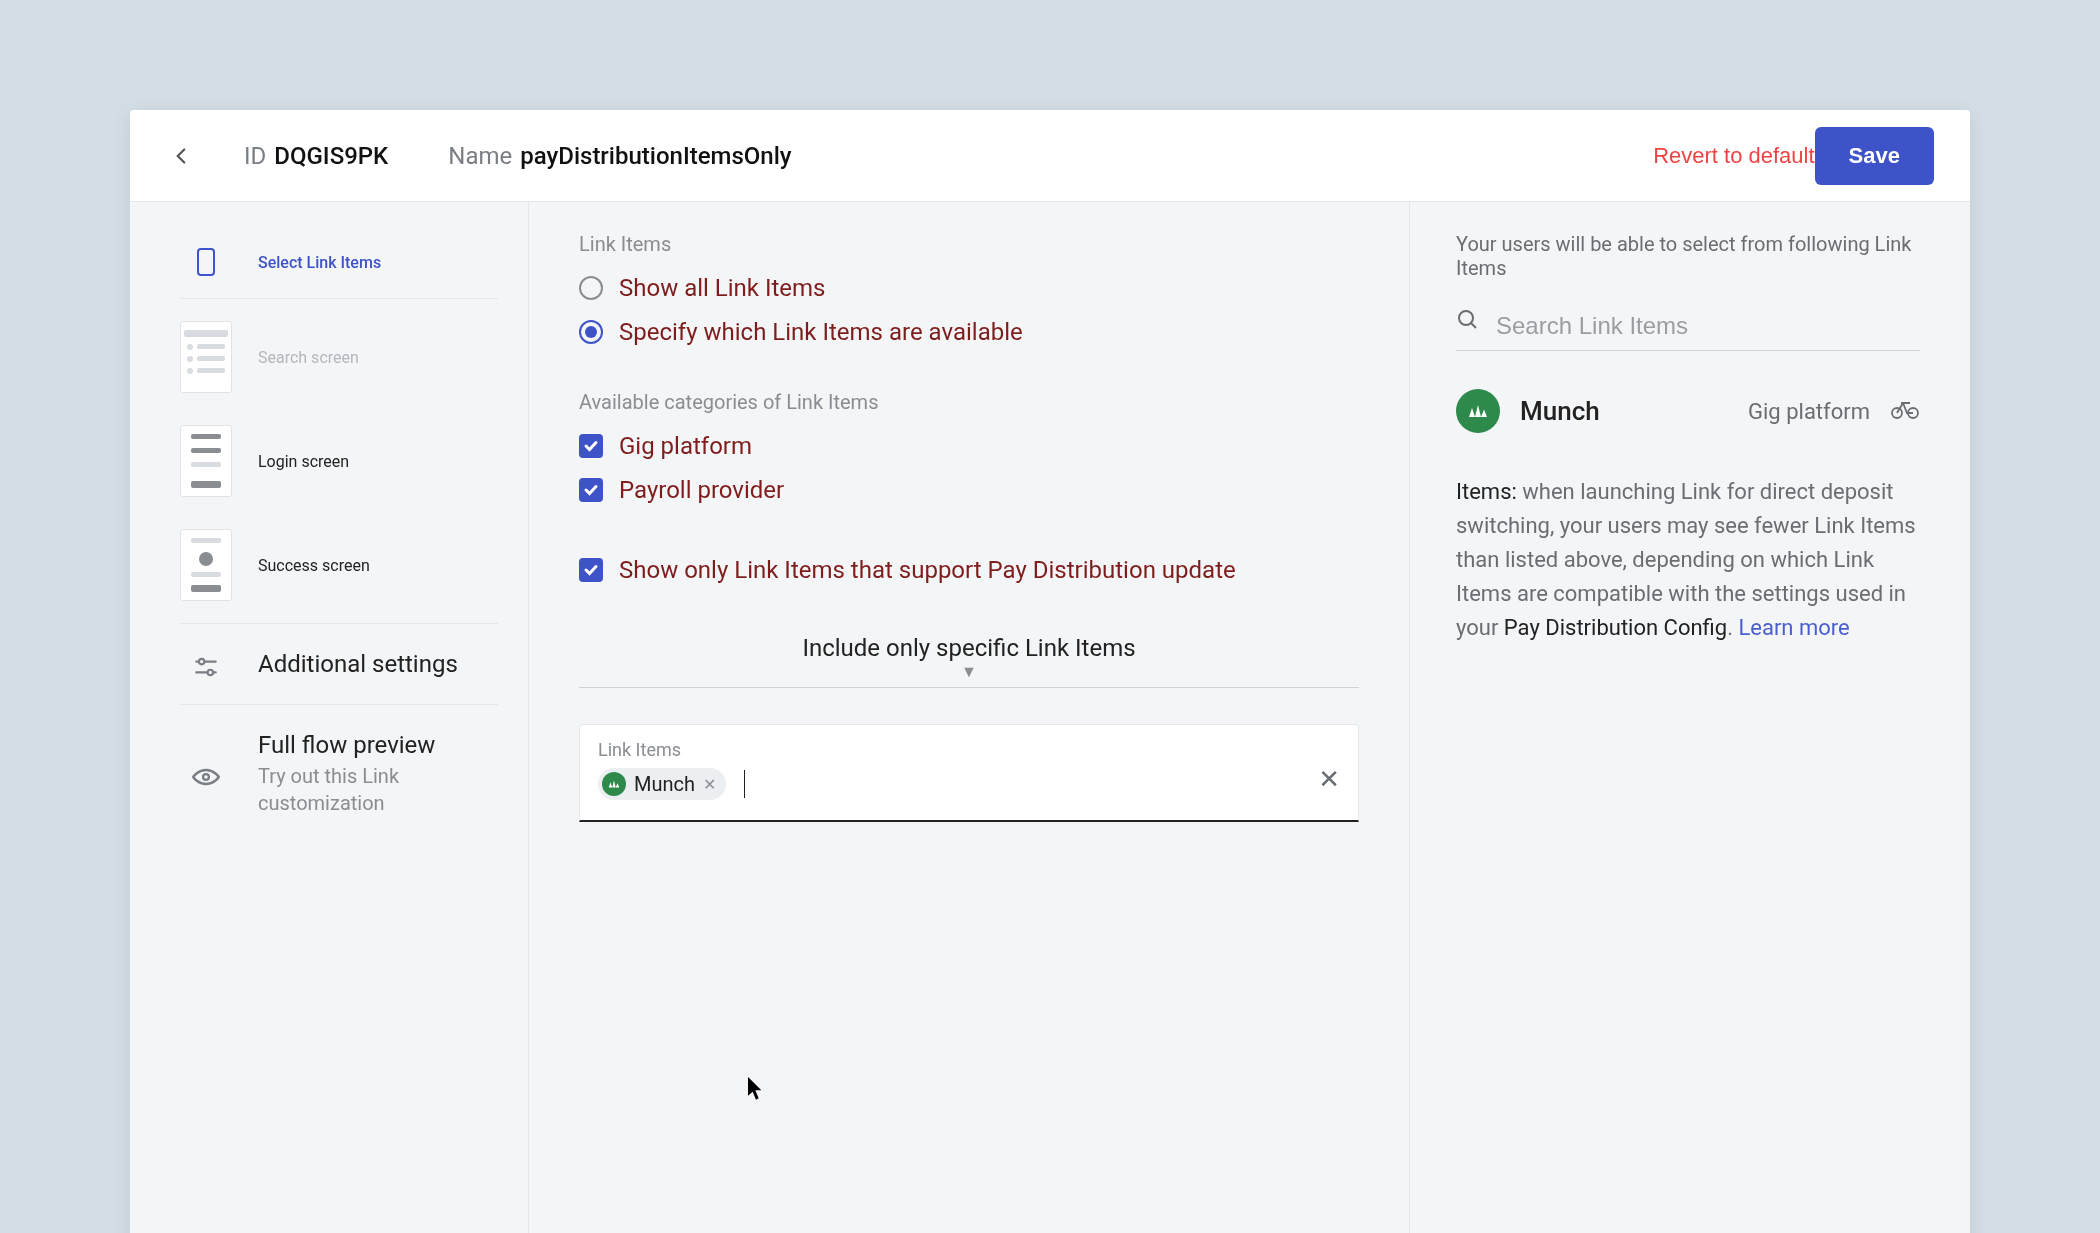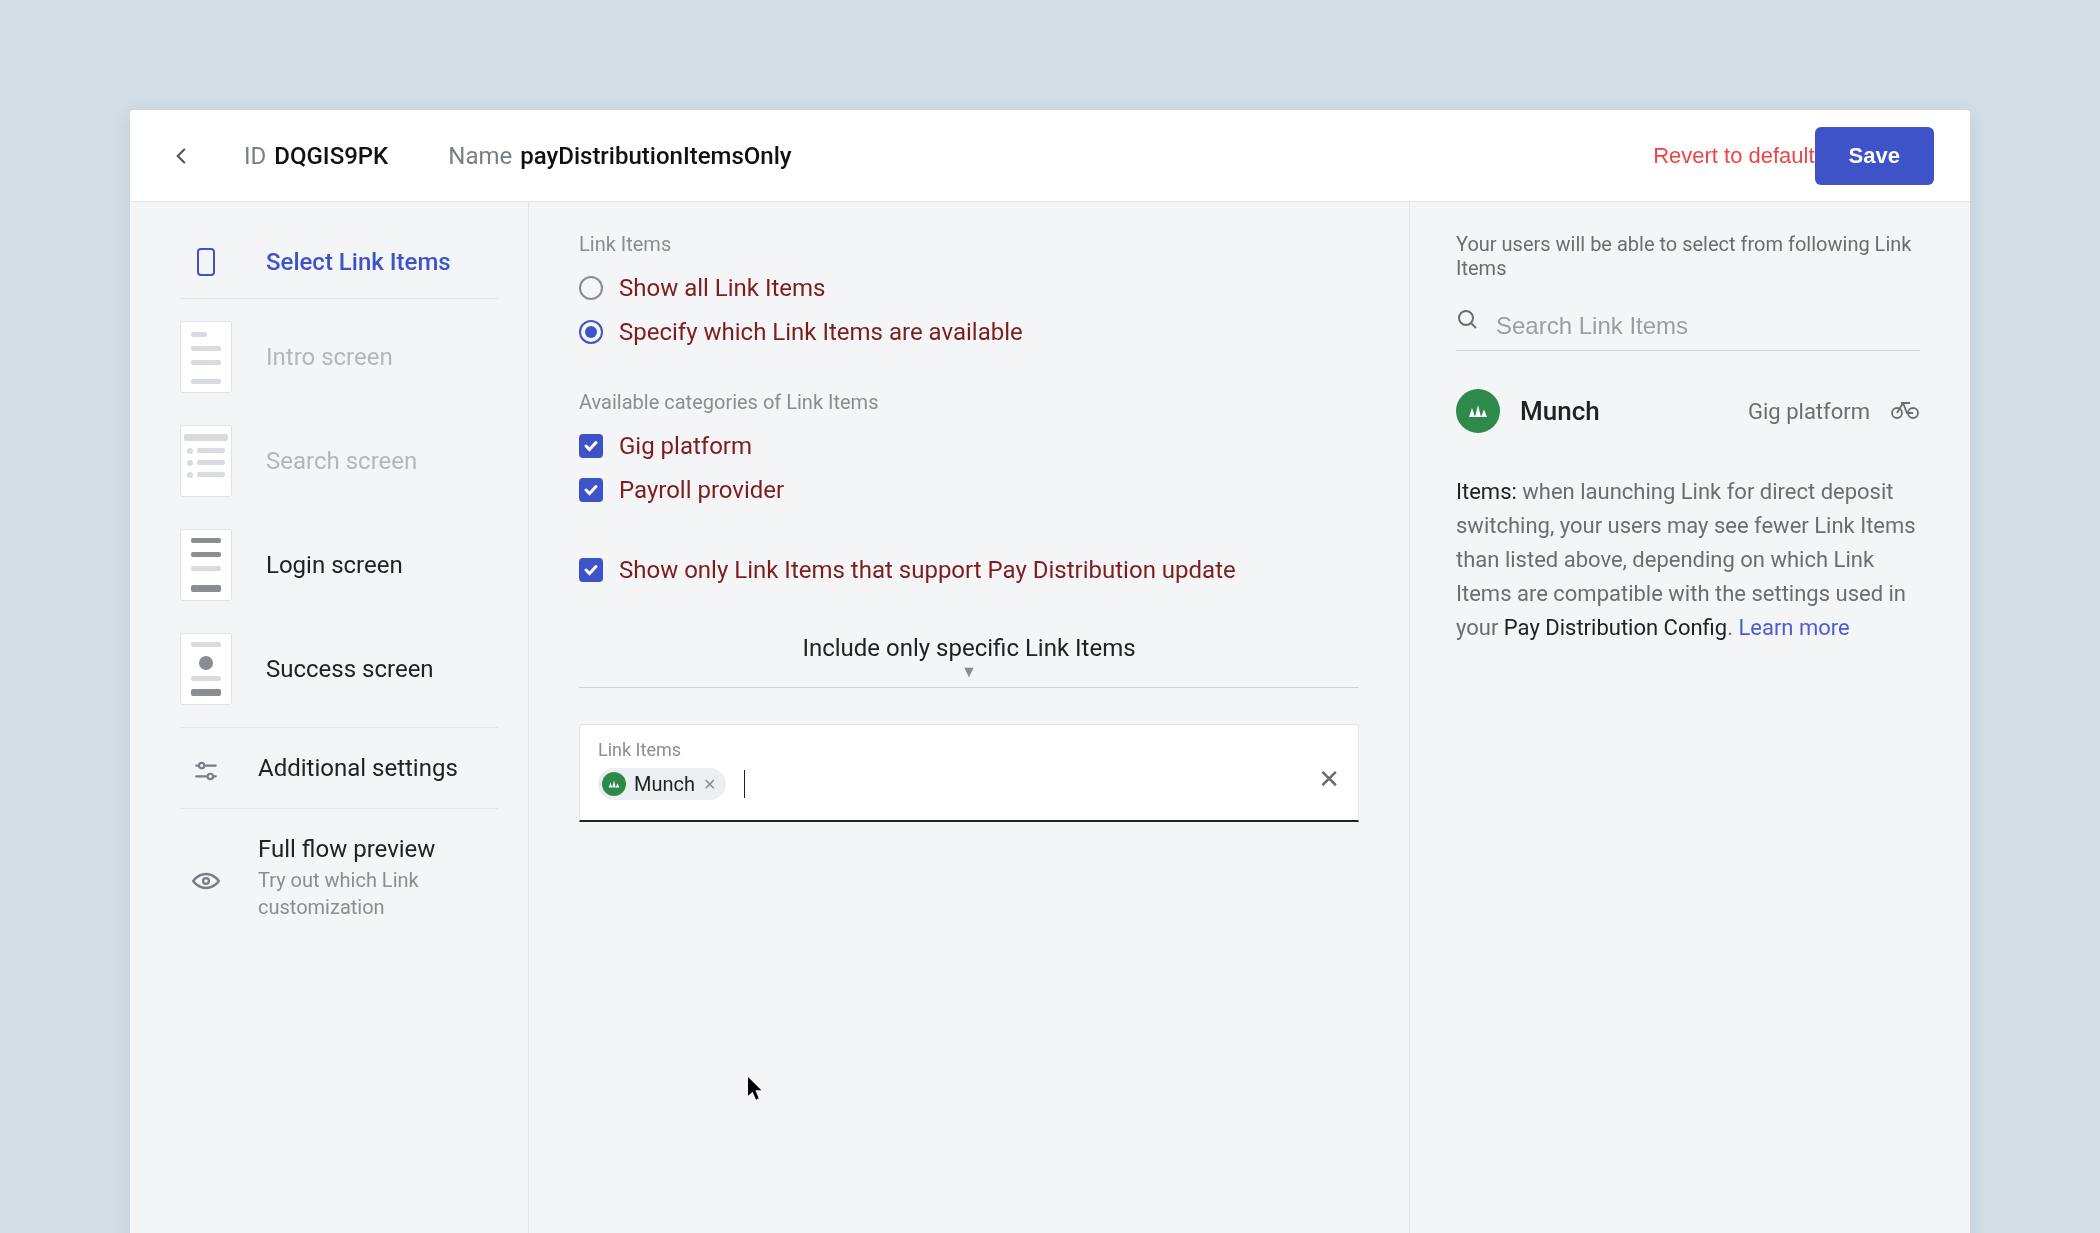--- a/index.html
+++ b/index.html
@@ -96,21 +96,21 @@
   .side-thumb.tc .bar6{top:46px;left:6px;width:6px;height:6px;border-radius:50%;}
   .side-thumb.tc .bar7{top:46px;left:16px;width:28px;height:5px;}
   .side-thumb.td .bar1{top:8px;left:10px;width:30px;height:5px;background:#8a8d92;}
   .side-thumb.td .bar2{top:22px;left:10px;width:30px;height:5px;background:#8a8d92;}
   .side-thumb.td .bar3{top:36px;left:10px;width:30px;height:5px;}
   .side-thumb.td .bar4{bottom:8px;left:10px;width:30px;height:7px;background:#8a8d92;}
   .side-thumb.te .bar1{top:8px;left:10px;width:30px;height:5px;}
   .side-thumb.te .bar2{top:22px;left:18px;width:14px;height:14px;border-radius:50%;background:#8a8d92;}
   .side-thumb.te .bar3{top:42px;left:10px;width:30px;height:5px;}
   .side-thumb.te .bar4{bottom:8px;left:10px;width:30px;height:7px;background:#8a8d92;}
-  .side-label { font-size: 24px; margin-left: 8px; }
+  .side-label { font-size: 16px; }
   .side-row.active .side-label { color: #3e53c8; font-weight: 500; }
   .side-row.muted .side-label { color: #b3b7bd; }
   .side-row.live .side-label { color: #222; }
   .side-row.active .side-icn svg rect { stroke: #3e53c8; }
   .side-sep { border-top: 1px solid #e4e6ea; margin: 6px 0; }
   .side-small {
     display: flex; align-items: center;
     padding: 20px 0; cursor: pointer;
   }
   .side-small-icn { width:52px; display:flex; justify-content:center; align-items:flex-start; padding-top:6px; color:#7a7f85; margin-right: 26px;}
@@ -224,29 +224,20 @@
         <div class="side-icn">
           <svg width="18" height="28" viewBox="0 0 18 28">
               <rect x="1" y="1" width="16" height="26" rx="3" fill="none" stroke="#3e53c8" stroke-width="2"></rect>
             </svg>
         </div>
         <span class="side-label">Select Link Items</span>
       </div>
       <div class="side-sep"></div>
 
       <div class="side-row muted">
-        <div class="side-thumb tb">
-          <div class="bar bar1"></div>
-            <div class="bar bar2"></div>
-            <div class="bar bar3"></div>
-            <div class="bar bar4"></div>
-        </div>
-        <span class="side-label">Intro screen</span>
-      </div>
-      <div class="side-row muted">
         <div class="side-thumb tc">
           <div class="bar bar1"></div>
             <div class="bar bar2"></div>
             <div class="bar bar3"></div>
             <div class="bar bar4"></div>
             <div class="bar bar5"></div>
             <div class="bar bar6"></div>
             <div class="bar bar7"></div>
         </div>
         <span class="side-label">Search screen</span>
@@ -287,21 +278,21 @@
       <div class="side-sep"></div>
       <div class="side-small">
         <div class="side-small-icn">
           <svg width="28" height="20" viewBox="0 0 24 16" fill="none" stroke="currentColor" stroke-width="2">
               <path d="M1 8s4-6 11-6 11 6 11 6-4 6-11 6S1 8 1 8z"></path>
               <circle cx="12" cy="8" r="2.5"></circle>
             </svg>
         </div>
         <div>
           <div class="side-small-text">Full flow preview</div>
-          <div class="side-small-sub">Try out which Link customization</div>
+          <div class="side-small-sub">Try out this Link customization</div>
         </div>
       </div>
     </div>
 
     <div class="col-mid">
       <div class="group-label">Link Items</div>
 
       <div class="radio-row">
         <div class="radio-dot"></div>
         <span>Show all Link Items</span>

